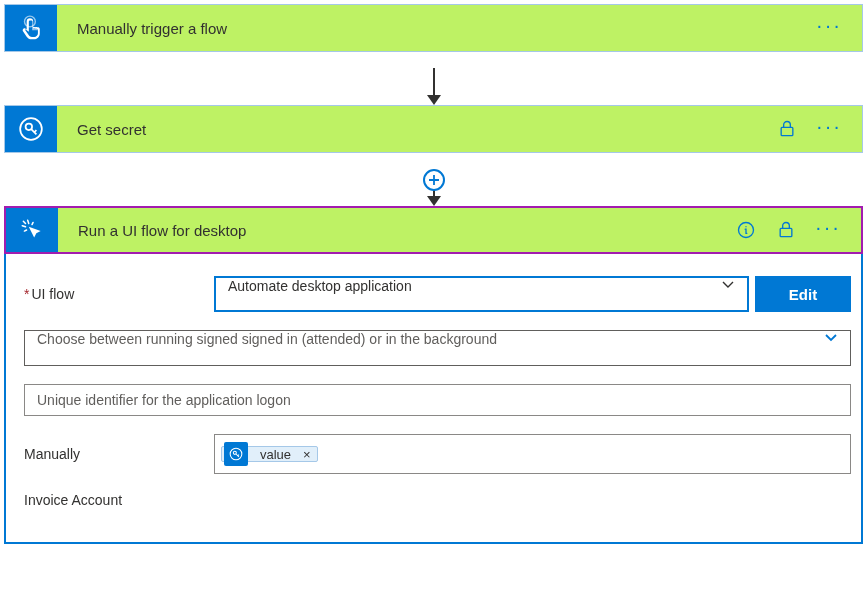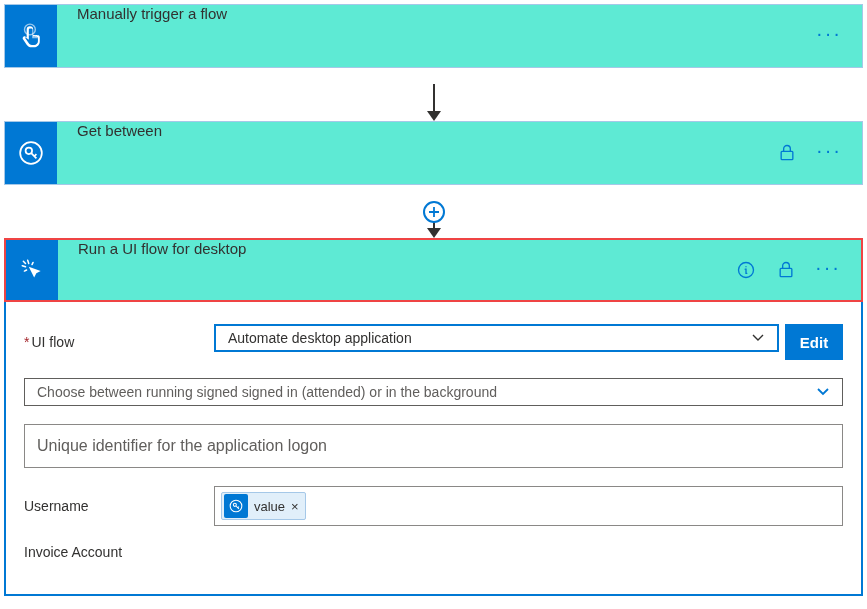--- a/index.html
+++ b/index.html
@@ -1,48 +1,48 @@
 <!DOCTYPE html>
 <html><head>
   <meta charset="utf-8">
   <style>
     * { box-sizing: border-box; margin: 0; padding: 0; }
     body { font-family: "Segoe UI", Arial, sans-serif; font-size: 14px; color: #323130; background: #fff; width: 867px; }
     .canvas { padding: 4px; }
-    .step { border: 1px solid #a5c8e8; background: #5eead4; display: flex; height: 64px; }
-    .step.active { border: 2px solid #ef4444; }
+    .step { border: 1px solid #a5c8e8; background: #bef264; display: flex; align-items: center; height: 48px; }
+    .step.active { border: 2px solid #a21caf; }
     .step-icon-box { width: 52px; height: 100%; background: #0078d4; display: flex; align-items: center; justify-content: center; flex-shrink: 0; }
     .step-icon-box svg { width: 26px; height: 26px; fill: #fff; }
     .step-title { flex: 1; padding: 0 20px; font-size: 15px; color: #323130; }
     .step-actions { display: flex; align-items: center; gap: 18px; padding-right: 20px; }
     .icon-btn { width: 22px; height: 22px; display: flex; align-items: center; justify-content: center; cursor: pointer; }
     .icon-btn svg { width: 20px; height: 20px; }
     .dots { color: #0078d4; font-size: 20px; letter-spacing: 2px; line-height: 1; cursor: pointer; padding-bottom: 6px; }
     .connector { display: flex; flex-direction: column; align-items: center; padding: 8px 0 0 0; }
     .arrow-shaft { width: 2px; height: 28px; background: #323130; }
     .arrow-head { width: 0; height: 0; border-left: 7px solid transparent; border-right: 7px solid transparent; border-top: 10px solid #323130; margin-top: -1px; }
     .add-btn { width: 22px; height: 22px; border: 2px solid #0078d4; border-radius: 50%; background: #fff; display: flex; align-items: center; justify-content: center; cursor: pointer; margin-bottom: -4px; position: relative; z-index: 1; }
     .add-btn svg { width: 12px; height: 12px; }
     .connector.with-add .arrow-shaft { height: 10px; }
-    .step-body { border: 2px solid #0078d4; border-top: none; padding: 22px 18px 22px 18px; background: #fff; }
+    .step-body { border: 2px solid #0078d4; border-top: none; padding: 22px 10px 22px 18px; background: #fff; }
     .form-row { display: flex; align-items: center; margin-bottom: 18px; }
     .form-row:last-child { margin-bottom: 12px; }
     .label-col { width: 190px; flex-shrink: 0; font-size: 14px; color: #323130; }
     .label-col .req { color: #a4262c; margin-right: 2px; }
     .field-col { flex: 1; display: flex; gap: 0; }
-    .select-box { flex: 1; height: 28px; border: 1px solid #605e5c; display: flex; align-items: center; padding: 0 12px; cursor: pointer; background: #fff; }
+    .select-box { flex: 1; height: 36px; border: 1px solid #605e5c; display: flex; align-items: flex-start; padding: 0 12px; cursor: pointer; background: #fff; }
     .select-box.primary-outline { border: 2px solid #0078d4; }
     .select-label { flex: 1; font-size: 14px; color: #323130; white-space: nowrap; overflow: hidden; text-overflow: ellipsis; }
     .select-label.placeholder { color: #605e5c; }
     .chev { width: 14px; height: 14px; flex-shrink: 0; }
-    .edit-btn { width: 58px; height: 36px; background: #0078d4; color: #fff; border: none; font-size: 15px; font-weight: 600; cursor: pointer; margin-left: 6px; }
-    .text-input { flex: 1; height: 44px; border: 1px solid #8a8886; padding: 0 12px; font-size: 16px; color: #323130; background: #fff; }
+    .edit-btn { width: 96px; height: 36px; background: #0078d4; color: #fff; border: none; font-size: 15px; font-weight: 600; cursor: pointer; margin-left: 6px; }
+    .text-input { flex: 1; height: 32px; border: 1px solid #8a8886; padding: 0 12px; font-size: 14px; color: #323130; background: #fff; }
     .text-input::placeholder { color: #605e5c; }
     .token-input { flex: 1; min-height: 40px; border: 1px solid #8a8886; padding: 4px 6px; display: flex; align-items: center; flex-wrap: wrap; gap: 4px; background: #fff; }
-    .token { display: inline-flex; align-items: center; background: #e1effa; border: 1px solid #a5c8e8; border-radius: 2px; height: 28px; padding-right: 6px; }
+    .token { display: inline-flex; align-items: center; background: #e1effa; border: 1px solid #a5c8e8; border-radius: 2px; height: 16px; padding-right: 6px; gap: 6px; }
     .token-icon { width: 24px; height: 24px; background: #0078d4; display: flex; align-items: center; justify-content: center; border-radius: 2px; margin: 2px 6px 2px 2px; }
     .token-icon svg { width: 14px; height: 14px; fill: #fff; }
     .token-text { font-size: 13px; color: #323130; }
     .token-remove { margin-left: 6px; font-size: 13px; color: #323130; cursor: pointer; }
     .gap { height: 8px; }
   </style>
 </head>
 <body>
 
 <div class="canvas">
@@ -68,21 +68,21 @@
   </div>
 
   <div class="step">
     <div class="step-icon-box">
       <svg viewBox="0 0 24 24">
           <circle cx="12" cy="12" r="10" fill="none" stroke="#fff" stroke-width="1.6"></circle>
           <circle cx="10" cy="10" r="3" fill="none" stroke="#fff" stroke-width="1.6"></circle>
           <path d="M12.2 12.2 L17 17 M15 15 L17 13" stroke="#fff" stroke-width="1.6" fill="none"></path>
         </svg>
     </div>
-    <div class="step-title">Get between</div>
+    <div class="step-title">Get secret</div>
     <div class="step-actions">
       <span class="icon-btn">
         <svg viewBox="0 0 24 24" fill="none" stroke="#0078d4" stroke-width="1.6">
             <rect x="5" y="10" width="14" height="10" rx="1"></rect>
             <path d="M8 10V7a4 4 0 0 1 8 0v3"></path>
           </svg>
       </span>
       <span class="dots">···</span>
     </div>
   </div>
@@ -150,21 +150,21 @@
       </div>
     </div>
 
     <div class="form-row">
       <div class="field-col">
         <input class="text-input" placeholder="Unique identifier for the application logon" style="">
       </div>
     </div>
 
     <div class="form-row">
-      <div class="label-col">Username</div>
+      <div class="label-col">Manually</div>
       <div class="field-col">
         <div class="token-input">
           <span class="token">
             <span class="token-icon">
               <svg viewBox="0 0 24 24">
                   <circle cx="12" cy="12" r="10" fill="none" stroke="#fff" stroke-width="1.8"></circle>
                   <circle cx="10" cy="10" r="2.6" fill="none" stroke="#fff" stroke-width="1.8"></circle>
                   <path d="M12 12L17 17M15 15l2-2" stroke="#fff" stroke-width="1.8"></path>
                 </svg>
             </span>

